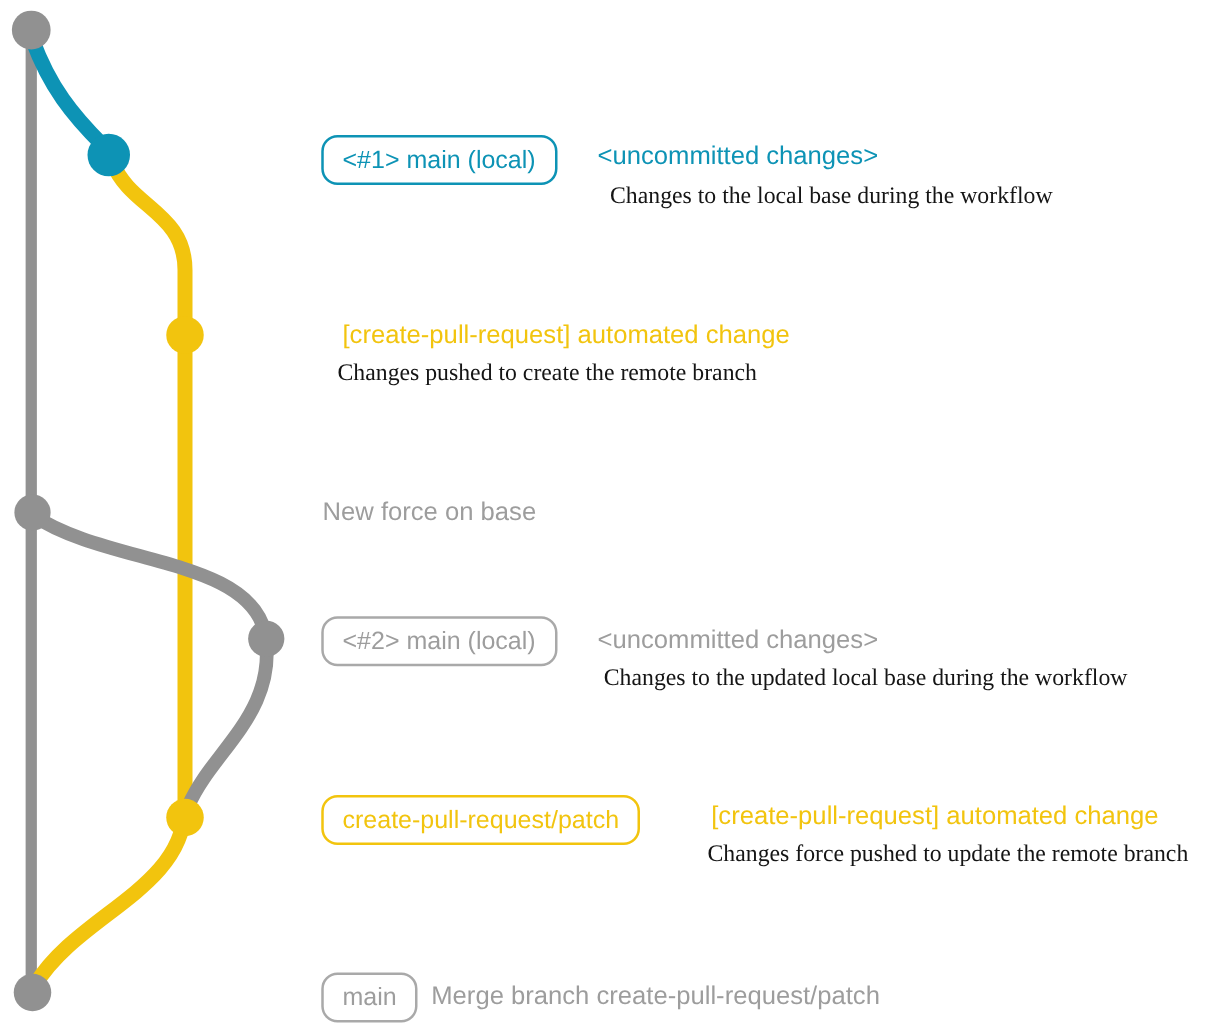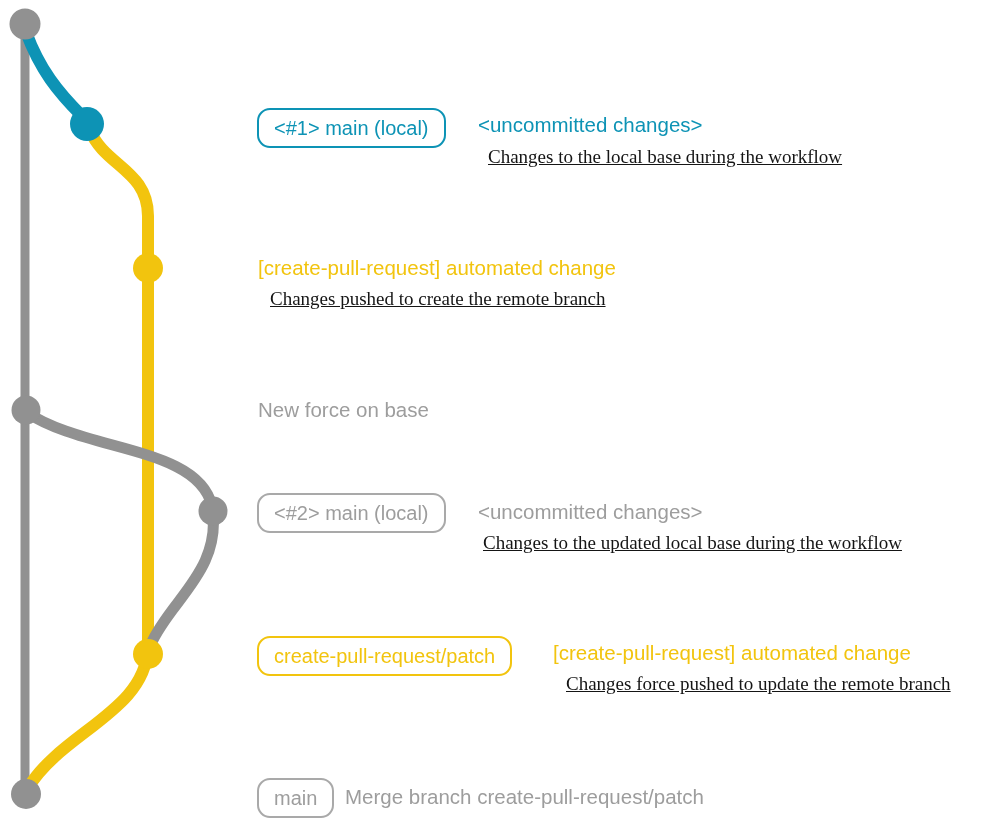--- a/index.html
+++ b/index.html
@@ -31,25 +31,25 @@
     height:36px; padding:0 15px; border:2px solid; border-radius:13px;
     font-size:20px; white-space:nowrap; background:var(--bg); box-sizing:content-box;
   }
   .badge-blue{color:var(--blue); border-color:var(--blue);text-align:center;}
   .badge-yellow{color:var(--yellow); border-color:var(--yellow);}
   .badge-gray{color:var(--gray-text); border-color:var(--gray-border);}
   .label{
     position:absolute; font-size:20.5px; white-space:nowrap; line-height:24px;
   }
   .label-blue{color:var(--blue);}
-  .label-yellow{color:var(--yellow);}
+  .label-yellow{color:var(--yellow);margin-left:16px;}
   .label-gray{color:var(--gray-text);}
   .desc{
     position:absolute; font-family:"Liberation Serif", serif;
-    font-size:19px; color:var(--ink); white-space:nowrap; line-height:22px;text-decoration:underline;
+    font-size:19px; color:var(--ink); white-space:nowrap; line-height:22px;
   }
 </style>
 </head>
 <body>
 
 <div class="stage">
 
   <svg class="graph-svg" width="981" height="827" viewBox="0 0 981 827">
     <path class="edge edge-base" d="M25 23 L25 794"></path>
     <path class="edge edge-blue" d="M26 32 C40 70 58 92 82 116"></path>

